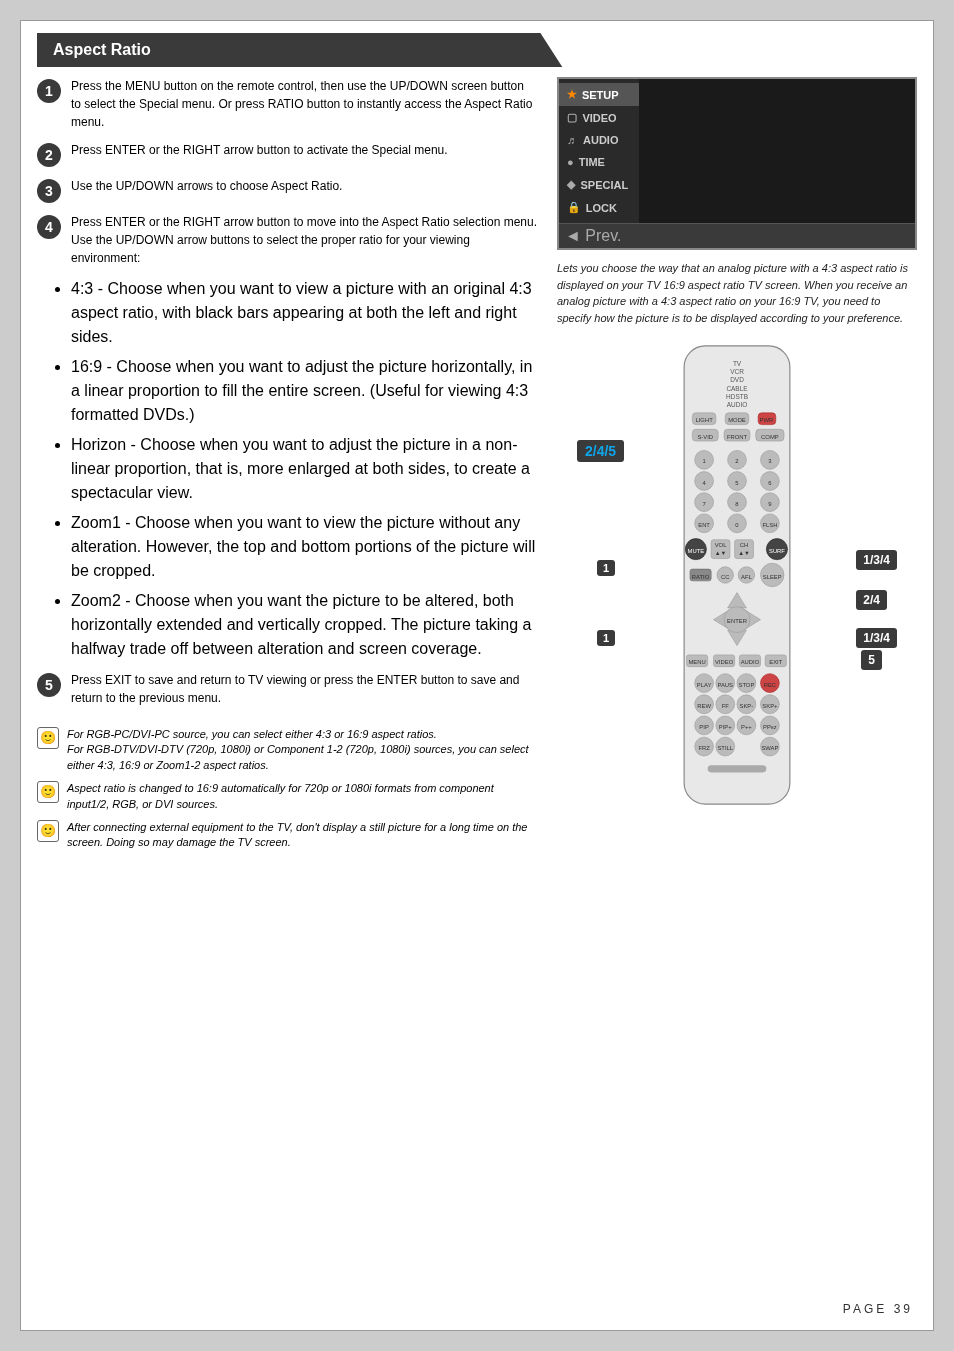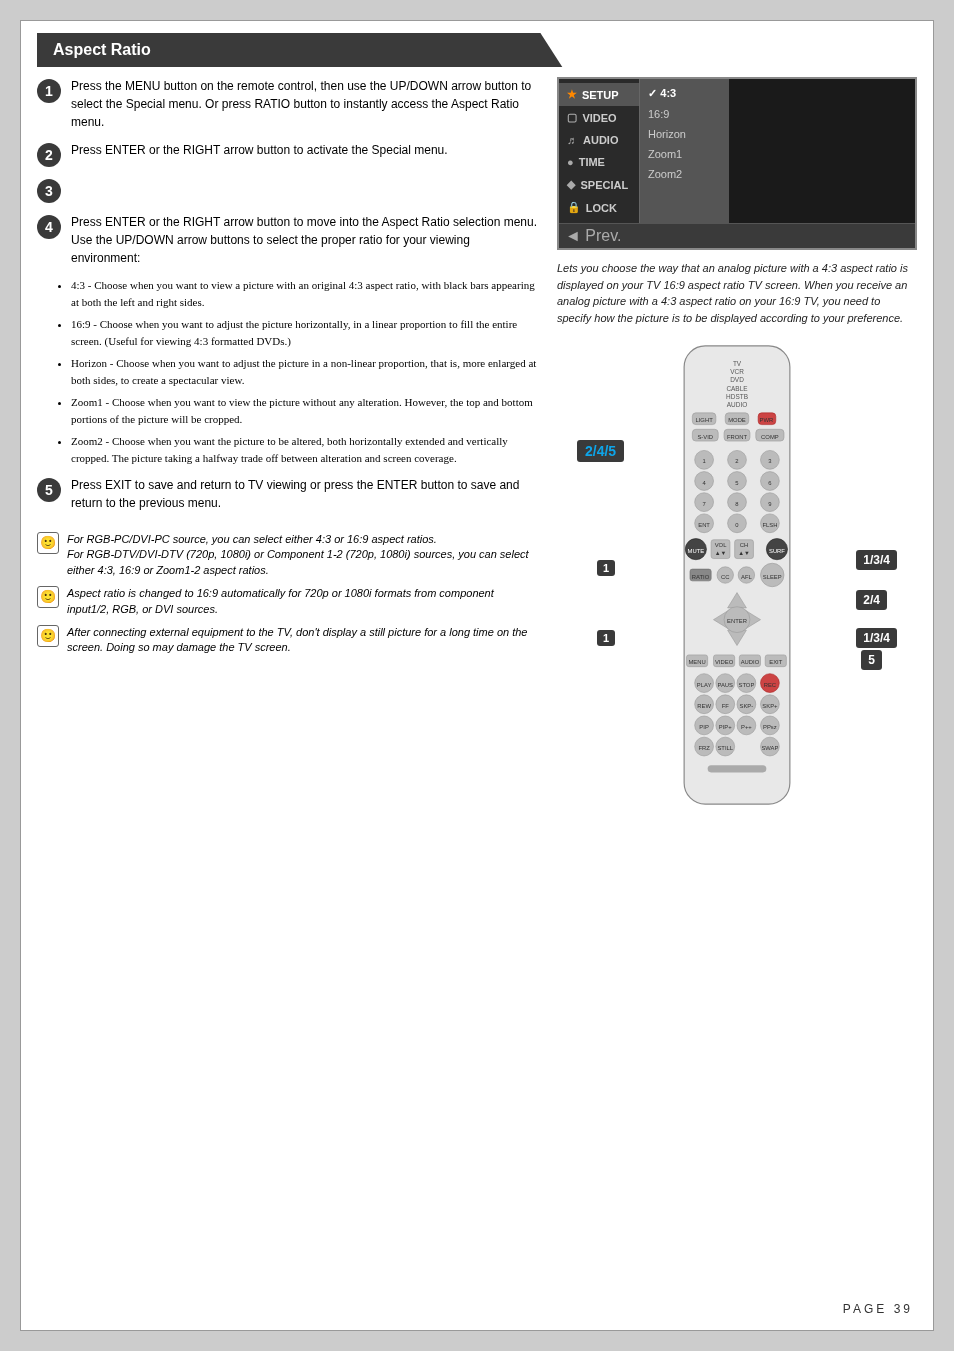--- a/index.html
+++ b/index.html
@@ -67,25 +67,24 @@
     .step-text {
       flex: 1;
       font-size: 12px;
       line-height: 1.5;
     }
     .bullet-list {
       margin-left: 34px;
       margin-bottom: 10px;
     }
     .bullet-list li {
-      font-size: 11px;
+      font-size: 16px;
       line-height: 1.5;
       margin-bottom: 6px;
       list-style: disc;
-      font-family: Liberation Serif, serif;
     }
     .note-block {
       display: flex;
       align-items: flex-start;
       margin-bottom: 8px;
       gap: 8px;
     }
     .note-icon {
       width: 22px;
       height: 22px;
@@ -316,30 +315,31 @@
 
 <div class="page">
   <div class="header-bar">Aspect Ratio</div>
 
   <div class="content">
 
     <div class="left-col">
 
       <div class="step-block">
         <div class="step-num">1</div>
-        <div class="step-text">Press the MENU button on the remote control, then use the UP/DOWN arrow button to select the Special menu. Or press RATIO button to instantly access the Aspect Ratio menu.</div>
+        <div class="step-text">Press the MENU button on the remote control, then use the UP/DOWN screen button to select the Special menu. Or press RATIO button to instantly access the Aspect Ratio menu.</div>
       </div>
 
       <div class="step-block">
         <div class="step-num">2</div>
         <div class="step-text">Press ENTER or the RIGHT arrow button to activate the Special menu.</div>
       </div>
 
       <div class="step-block">
         <div class="step-num">3</div>
+        <div class="step-text">Use the UP/DOWN arrows to choose Aspect Ratio.</div>
       </div>
 
       <div class="step-block">
         <div class="step-num">4</div>
         <div class="step-text">Press ENTER or the RIGHT arrow button to move into the Aspect Ratio selection menu. Use the UP/DOWN arrow buttons to select the proper ratio for your viewing environment:</div>
       </div>
 
       <ul class="bullet-list">
         <li>4:3 - Choose when you want to view a picture with an original 4:3 aspect ratio, with black bars appearing at both the left and right sides.</li>
         <li>16:9 - Choose when you want to adjust the picture horizontally, in a linear proportion to fill the entire screen. (Useful for viewing 4:3 formatted DVDs.)</li>
@@ -392,27 +392,20 @@
               </div>
               <div class="menu-item">
                 <span style="color:#aaa">◆</span> SPECIAL
               </div>
               <div class="menu-item">
                 <span style="color:#aaa">🔒</span> LOCK
               </div>
             </div>
 
 
-            <div class="menu-col3">
-              <div class="menu-val-item checked">✓ 4:3</div>
-              <div class="menu-val-item">16:9</div>
-              <div class="menu-val-item">Horizon</div>
-              <div class="menu-val-item">Zoom1</div>
-              <div class="menu-val-item">Zoom2</div>
-            </div>
           </div>
           <div class="menu-bottom">◄ Prev.</div>
         </div>
       </div>
 
       <div class="description-text">Lets you choose the way that an analog picture with a 4:3 aspect ratio is displayed on your TV 16:9 aspect ratio TV screen. When you receive an analog picture with a 4:3 aspect ratio on your 16:9 TV, you need to specify how the picture is to be displayed according to your preference.</div>
 
       <div class="remote-area">
         <div class="remote-container">
           

